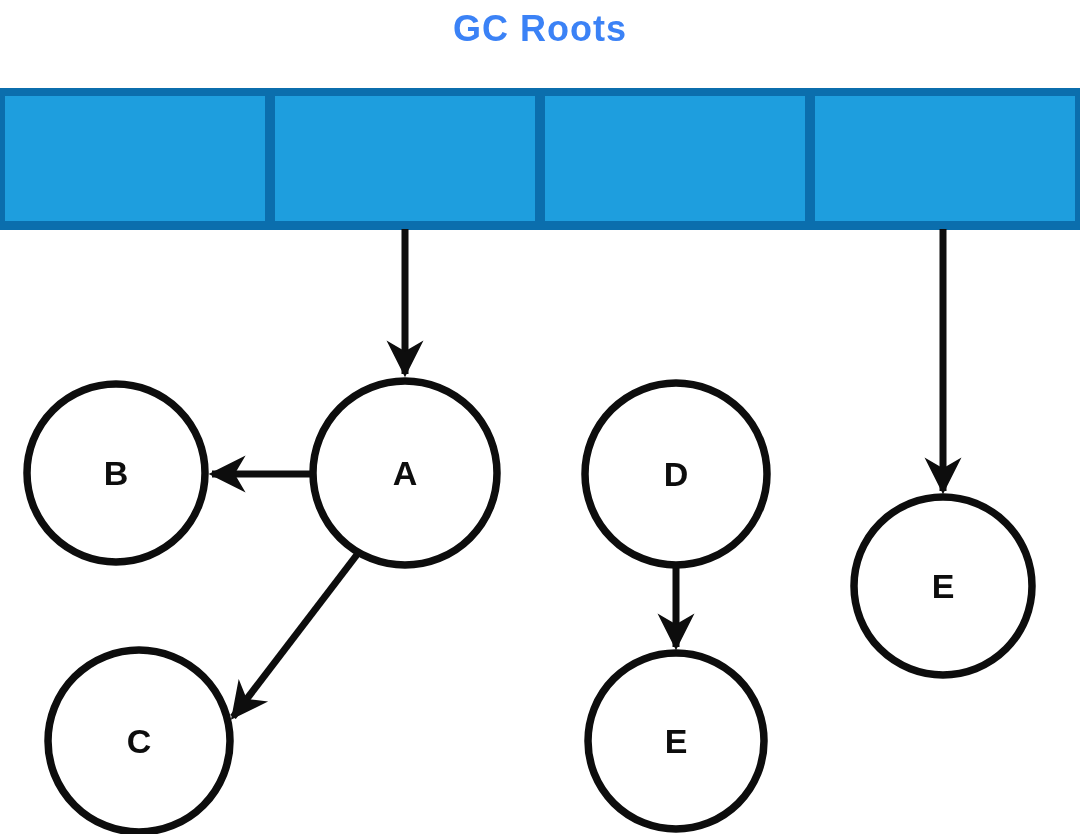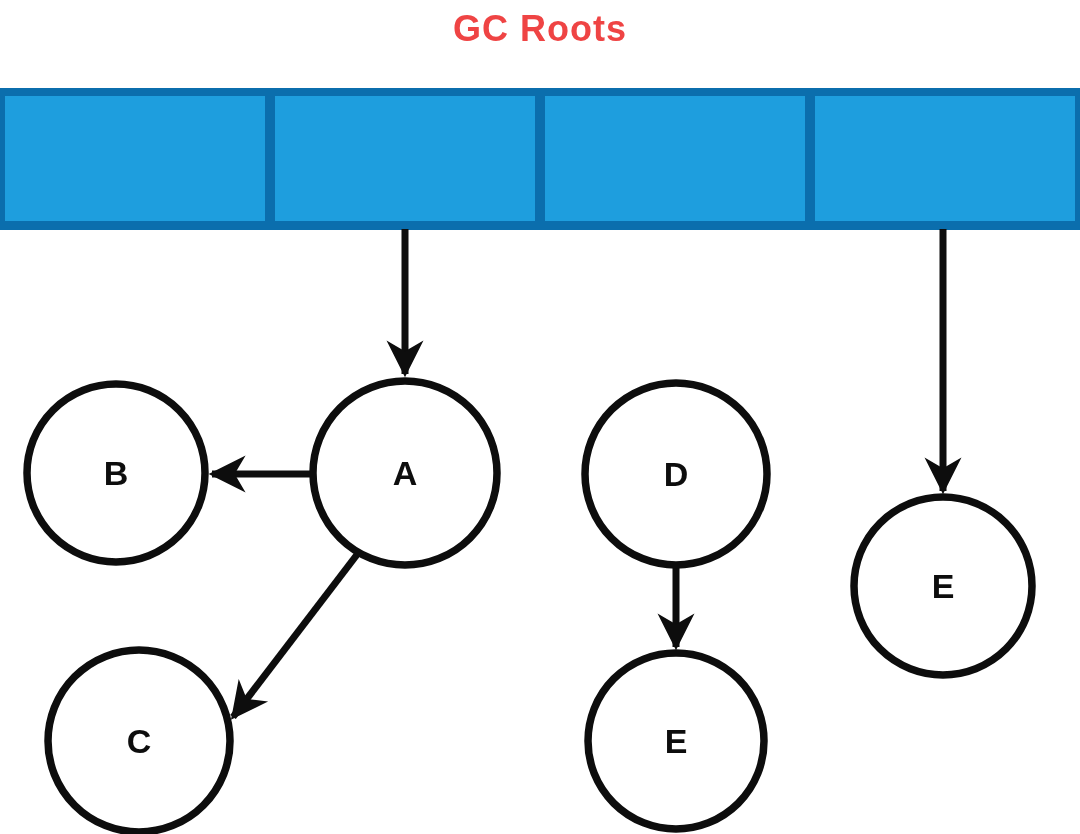--- a/index.html
+++ b/index.html
@@ -16,21 +16,21 @@
     font-family: "Liberation Sans", sans-serif;
   }
   .title {
     position: absolute;
     top: 8px;
     left: 0;
     width: 100%;
     text-align: center;
     font-size: 36px;
     font-weight: 700;
-    color: #ef4444;
+    color: #3b82f6;
     letter-spacing: 1px;
     font-family: "Liberation Sans", sans-serif;
   }
   svg.diagram {
     position: absolute;
     left: 0;
     top: 0;
   }
 </style>
 </head>

